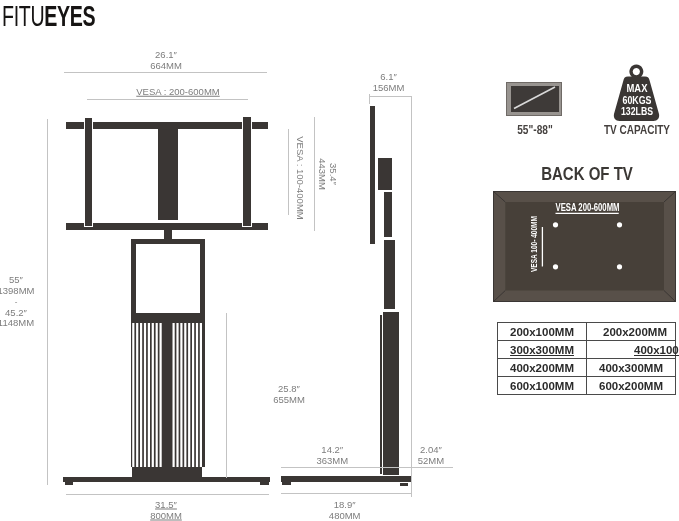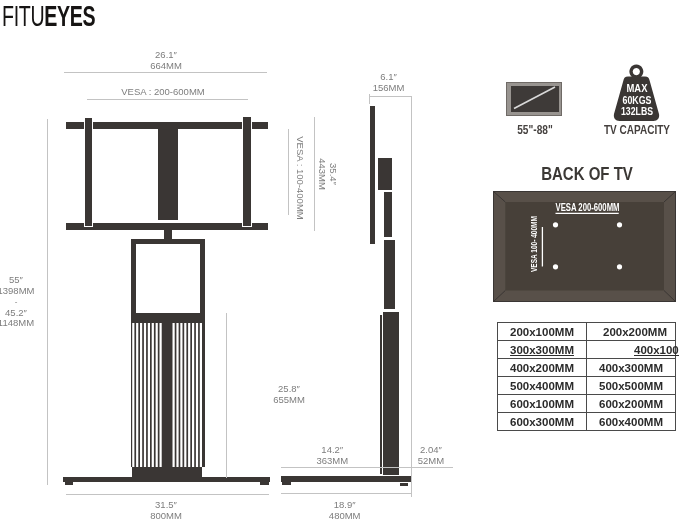--- a/index.html
+++ b/index.html
@@ -15,21 +15,21 @@
 </head>
 <body>
 <div id="page">
 
 <div class="abs" style="left:2px;top:-1.5px;font-size:29.5px;font-weight:700;color:#161413;letter-spacing:-0.5px;transform:scaleX(0.665);transform-origin:0 0;white-space:nowrap;"><span style="font-weight:400;">FITU</span><span style="font-weight:800;">EYES</span></div>
 
 <div class="dim ctr" style="left:166px;top:60px;">26.1″<br>664MM</div>
 
 <div class="dline" style="left:64px;top:72px;width:203px;height:1px;"></div>
 
-<div class="dim ctr" style="left:163px;top:92px;">VESA : 200-600MM</div>
+<div class="dim ctr" style="left:178px;top:92px;text-decoration:underline;">VESA : 200-600MM</div>
 
 <div class="dline" style="left:87px;top:99px;width:161px;height:1px;"></div>
 
 <div class="abs ink" style="left:66px;top:121.5px;width:202px;height:7px;"></div>
 
 <div class="abs ink" style="left:66px;top:223.3px;width:202px;height:7px;"></div>
 
 <div class="abs ink" style="left:85px;top:118px;width:7px;height:107.5px;border-left:1.5px solid #fff;border-right:1.5px solid #fff;border-bottom:1.5px solid #fff;box-sizing:content-box;margin-left:-1.5px;"></div>
 
 <div class="abs ink" style="left:243.4px;top:117px;width:8px;height:108.5px;border-left:1.5px solid #fff;border-right:1.5px solid #fff;border-bottom:1.5px solid #fff;box-sizing:content-box;margin-left:-1.5px;"></div>
@@ -81,21 +81,21 @@
 <div class="dline" style="left:314px;top:117px;width:1px;height:113.5px;"></div>
 
 <div class="dim rot" style="left:327px;top:174px;">35.4″<br>443MM</div>
 
 <div class="dline" style="left:226.4px;top:313.4px;width:1px;height:165px;"></div>
 
 <div class="dim ctr" style="left:247px;top:394px;margin-left:42px;">25.8″<br>655MM</div>
 
 <div class="dline" style="left:66.4px;top:493.6px;width:203px;height:1px;"></div>
 
-<div class="dim ctr" style="left:166px;top:510px;">31.5″<br>800MM</div>
+<div class="dim ctr" style="left:166px;top:510px;text-decoration:underline;">31.5″<br>800MM</div>
 
 <div class="dim ctr" style="left:388.5px;top:82px;">6.1″<br>156MM</div>
 
 <div class="dline" style="left:369px;top:96.3px;width:42.5px;height:1px;"></div>
 
 <div class="dline" style="left:369px;top:94px;width:1px;height:10px;"></div>
 
 <div class="dline" style="left:411.4px;top:96.3px;width:1px;height:401px;"></div>
 
 <div class="abs ink" style="left:370px;top:106.3px;width:5.2px;height:138px;"></div>
@@ -177,28 +177,20 @@
           </tr>
       <tr style="height:18px;text-decoration:underline;">
             <td style="border:1px solid #4a4a4a;">300x300MM</td>
             <td style="border:1px solid #4a4a4a;padding-left:47px;">400x100MM</td>
           </tr>
       <tr style="height:18px;">
             <td style="border:1px solid #4a4a4a;">400x200MM</td>
             <td style="border:1px solid #4a4a4a;">400x300MM</td>
           </tr>
       <tr style="height:18px;">
-            <td style="border:1px solid #4a4a4a;">500x400MM</td>
-            <td style="border:1px solid #4a4a4a;">500x500MM</td>
-          </tr>
-      <tr style="height:18px;">
             <td style="border:1px solid #4a4a4a;">600x100MM</td>
             <td style="border:1px solid #4a4a4a;">600x200MM</td>
-          </tr>
-      <tr style="height:18px;">
-            <td style="border:1px solid #4a4a4a;">600x300MM</td>
-            <td style="border:1px solid #4a4a4a;">600x400MM</td>
           </tr>
     </tbody>
   </table>
 </div>
 
 </div>
 
 </body></html>

